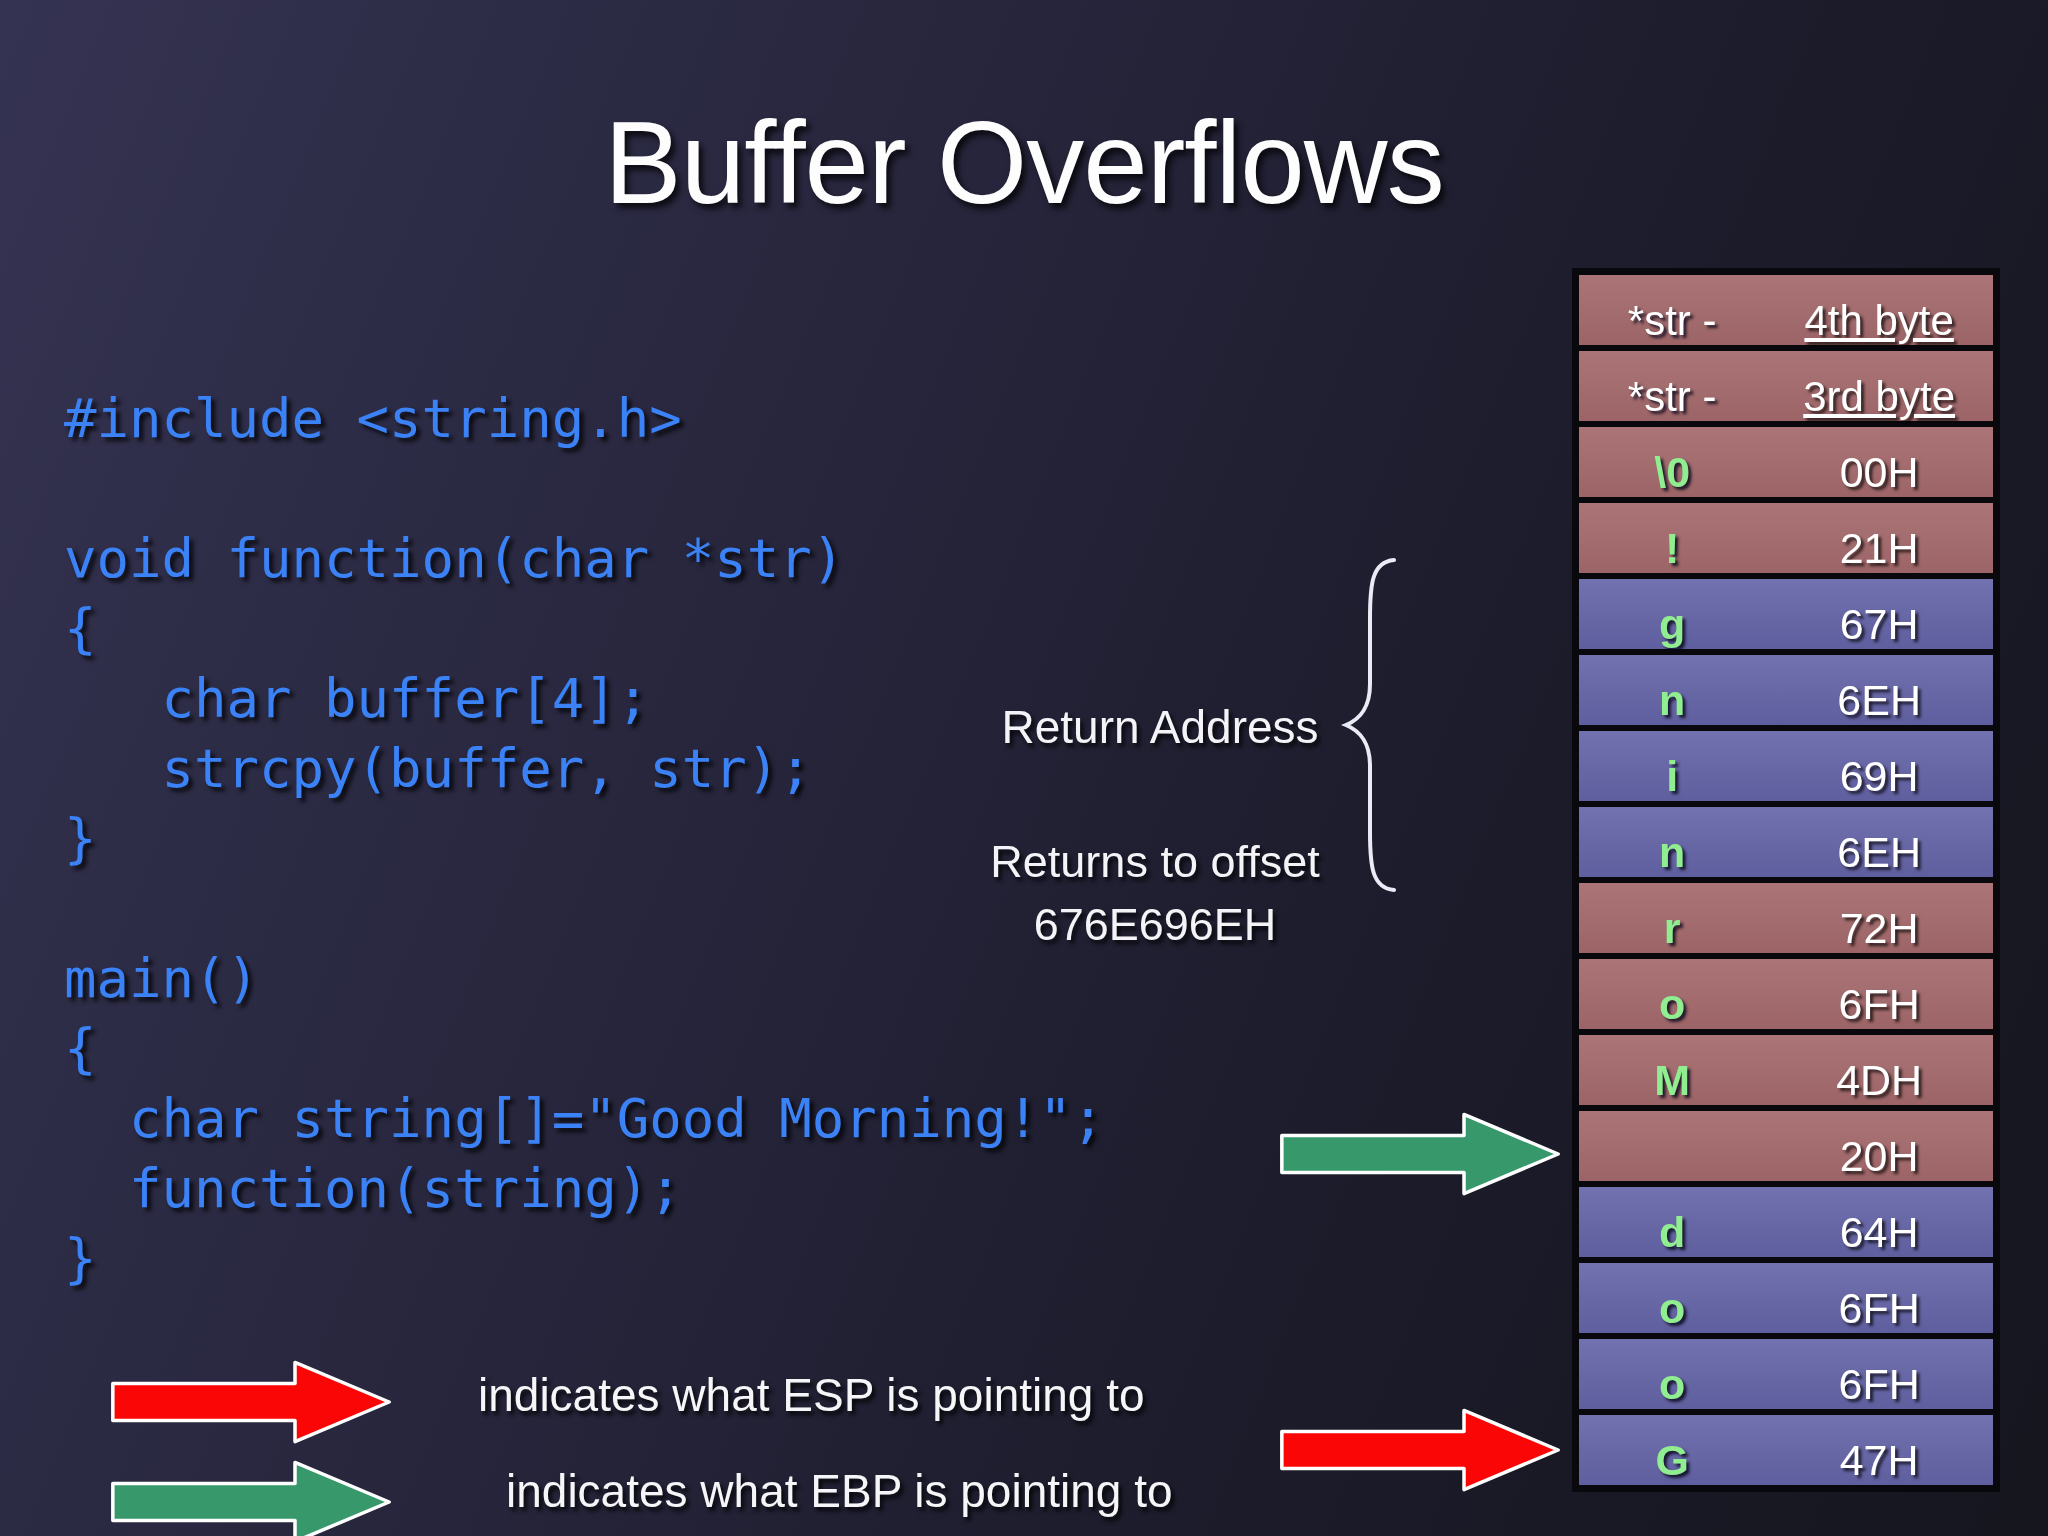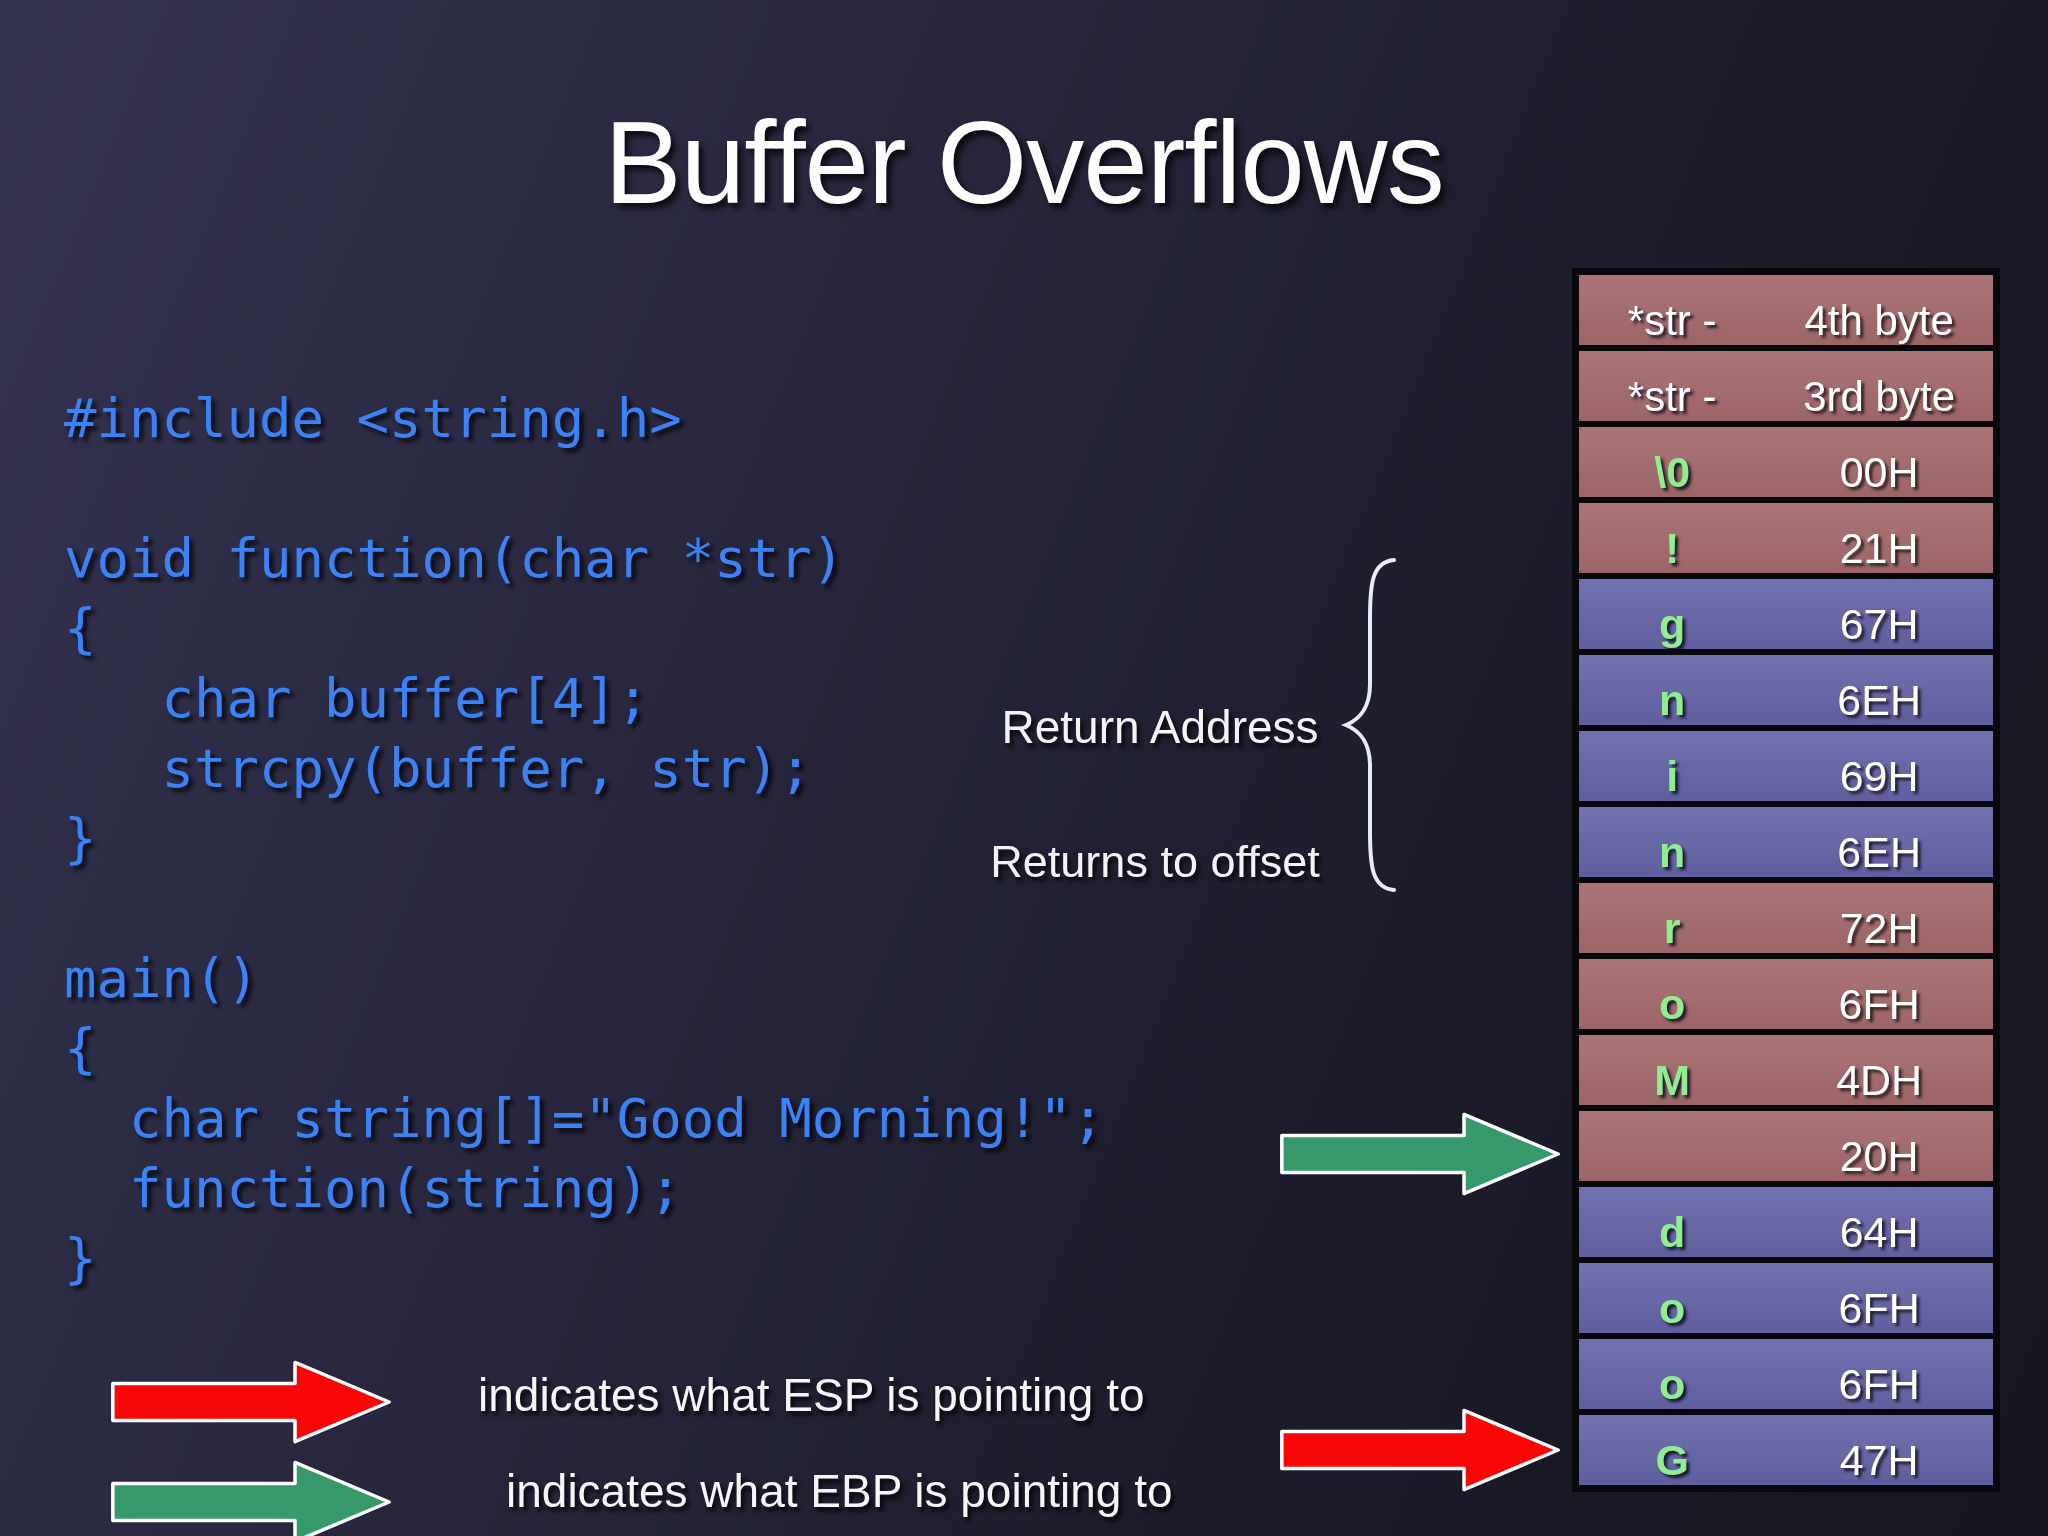--- a/index.html
+++ b/index.html
@@ -33,21 +33,21 @@
     left:1572px;top:268px;width:428px;height:1224px;box-sizing:border-box;
     background:#08080d;padding:7px;
     display:grid;grid-template-rows:repeat(16,1fr);grid-row-gap:6px;row-gap:6px;
   }
   .mem-row{display:flex;align-items:flex-end;font-size:43px;}
   .mem-row[data-fill="red"]{background:linear-gradient(#ab7577,#9c6466);}
   .mem-row[data-fill="blue"]{background:linear-gradient(#7372b0,#5f5e9e);}
   .cl{width:45%;text-align:center;font-weight:bold;color:#90ee90;text-shadow:3px 3px 3px rgba(10,10,30,.85);}
   .cr{width:55%;text-align:center;color:#fff;text-shadow:3px 3px 3px rgba(0,0,0,.7);}
   .mem-row:nth-child(1) .cl,.mem-row:nth-child(2) .cl{color:#fff;font-weight:400;font-size:42px;}
-  .mem-row:nth-child(1) .cr,.mem-row:nth-child(2) .cr{font-size:42px;}
+  .mem-row:nth-child(1) .cr,.mem-row:nth-child(2) .cr{font-size:42px;text-decoration:underline;}
   .arrow{display:block;}
   .arrow polygon{stroke:#fff;stroke-width:4;stroke-linejoin:round;}
   .a-ebp-ptr{left:1276px;top:1110px;}
   .a-esp-ptr{left:1276px;top:1406px;}
   .a-esp-leg{left:95px;top:1358px;}
   .a-ebp-leg{left:95px;top:1458px;}
   .legend-text{
     font-size:46px;color:#f6f6f9;text-shadow:3px 4px 4px rgba(0,0,0,.85);white-space:nowrap;
   }
   .lt-esp{left:478px;top:1368px;}
@@ -73,20 +73,21 @@
 }</pre>
 
 <div class="abs ret-label">Return Address</div>
 
 <svg class="abs brace" width="64" height="338" viewBox="0 0 64 338">
   <path d="M58,4 C36,6 34,28 34,62 L34,128 C34,152 24,163 10,169 C24,175 34,186 34,210 L34,276 C34,310 36,332 58,334" fill="none" stroke="#e9ecf4" stroke-width="4" stroke-linecap="round"></path>
 </svg>
 
 <div class="abs ret-offset">
   <div>Returns to offset</div>
+  <div>676E696EH</div>
 </div>
 
 <div class="abs memtable">
   <div class="mem-row" data-fill="red">
       <span class="cl">*str -</span>
       <span class="cr">4th byte</span>
     </div>
   <div class="mem-row" data-fill="red">
       <span class="cl">*str -</span>
       <span class="cr">3rd byte</span>

